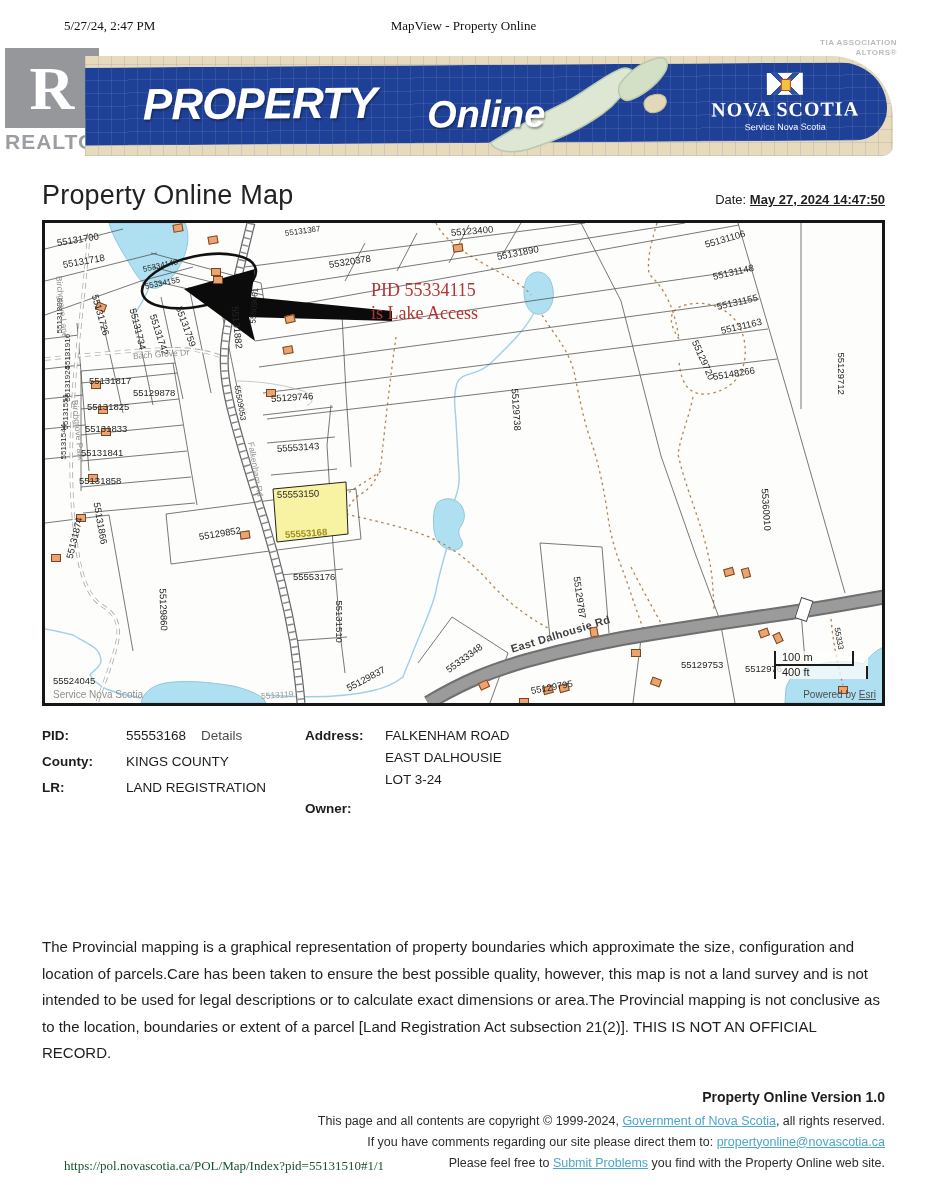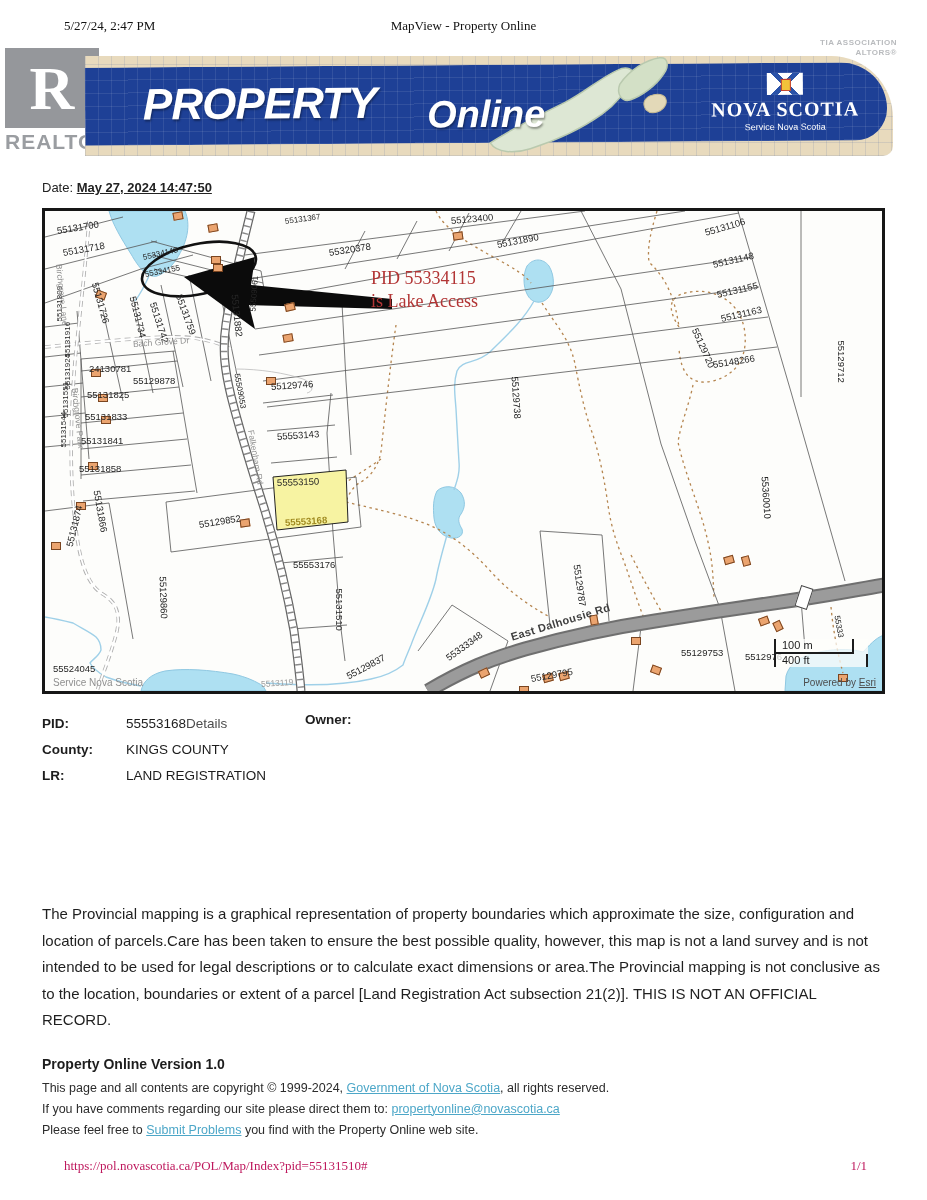--- a/index.html
+++ b/index.html
@@ -60,31 +60,31 @@
   
   .details{display:flex;margin-top:22px;font-size:13.5px;}
   .dcol{display:flex;flex-direction:column;gap:11px;}
   .dcol1{width:263px;}
   .dcol2{width:265px;}
   .drow{display:flex;}
   .dlab{font-weight:bold;width:84px;flex:none;}
   .dlab2{font-weight:bold;width:80px;flex:none;}
   .dlab3{font-weight:bold;width:78px;flex:none;}
   .dval{color:#1d1d1d;}
-  .details-link{color:#4c4c4c;text-decoration:none;text-align:right;}
+  .details-link{margin-left:15px;color:#4c4c4c;text-decoration:none;text-align:right;}
   .addr-lines div{margin-bottom:7px;}
   
   .disclaimer{margin-top:118px;font-size:15px;line-height:1.77;color:#1f1f1f;}
   
-  .site-footer{margin-top:22px;text-align:left;}
+  .site-footer{margin-top:22px;text-align:right;}
   .sf-title{font-weight:bold;font-size:14px;margin-bottom:9px;}
   .sf-line{font-size:12.5px;color:#2c2c2c;margin-bottom:7px;}
   .sf-line a{color:#4da7c8;}
   
-  .print-footer{position:absolute;left:64px;right:60px;top:1158px;display:flex;justify-content:space-between;font-family:"Liberation Serif",serif;font-size:13px;color:#be185d;}
+  .print-footer{position:absolute;left:64px;right:60px;top:1158px;display:flex;font-family:"Liberation Serif",serif;font-size:13px;color:#14532d;}
 </style>
 </head>
 <body>
 
 <div class="page">
 
   <div class="print-header">
     <span class="ph-left">5/27/24, 2:47 PM</span>
     <span class="ph-center">MapView - Property Online</span>
   </div>
@@ -114,20 +114,21 @@
         <div class="band-right">
           <div class="flag"></div>
           <div class="band-ns">NOVA SCOTIA</div>
           <div class="band-service">Service Nova Scotia</div>
         </div>
       </div>
     </div>
   </div>
 
   <div class="title-row">
+    <h1>Property Online Map</h1>
     <div class="date-line"><span>Date:</span> <b>May 27, 2024 14:47:50</b></div>
   </div>
 
   <div class="map-box">
     <svg width="839" height="480" viewBox="0 0 839 480">
 
       <g>
         <path d="M64,0 L140,0 C146,14 142,30 134,44 C128,54 122,61 112,65 C102,67 94,57 86,43 C76,27 68,14 64,0 Z" fill="#aee0f2" stroke="#8fc8e2"></path>
         <path d="M482,55 C488,47 498,47 504,55 C510,65 510,79 503,87 C496,94 486,92 482,83 C478,75 478,63 482,55 Z" fill="#aee0f2" stroke="#8fc8e2"></path>
         <path d="M392,280 C398,274 410,274 416,282 C421,290 420,297 416,303 C412,308 414,313 417,318 C419,324 414,328 406,327 C396,325 390,317 389,307 C388,297 388,288 392,280 Z" fill="#aee0f2" stroke="#8fc8e2"></path>
@@ -258,21 +259,21 @@
         <span class="mlabel pid" style="left: 50px; top: 66px; transform: rotate(74deg);">55131726</span>
         <span class="mlabel pid" style="left: 88px; top: 80px; transform: rotate(76deg);">55131734</span>
         <span class="mlabel pid" style="left: 108px; top: 86px; transform: rotate(72deg);">55131742</span>
         <span class="mlabel pid" style="left: 134px; top: 78px; transform: rotate(70deg);">55131759</span>
         <span class="mlabel pid" style="left: 190px; top: 78px; transform: rotate(84deg);">55131882</span>
         <span class="mlabel pid-sm" style="left: 208px; top: 96px; transform: rotate(-86deg);">55509061</span>
         <span class="mlabel pid" style="left: 226px; top: 170px; transform: rotate(-4deg);">55129746</span>
         <span class="mlabel pid" style="left: 650px; top: 112px; transform: rotate(66deg);">55129720</span>
         <span class="mlabel pid" style="left: 796px; top: 124px; transform: rotate(90deg);">55129712</span>
         <span class="mlabel pid" style="left: 470px; top: 160px; transform: rotate(86deg);">55129738</span>
-        <span class="mlabel pid" style="left: 44px; top: 152px; transform: rotate(0deg);">24130781</span>
+        <span class="mlabel pid" style="left: 44px; top: 152px; transform: rotate(0deg);">55131817</span>
         <span class="mlabel pid" style="left: 88px; top: 164px; transform: rotate(0deg);">55129878</span>
         <span class="mlabel pid" style="left: 42px; top: 178px; transform: rotate(0deg);">55131825</span>
         <span class="mlabel pid" style="left: 40px; top: 200px; transform: rotate(0deg);">55131833</span>
         <span class="mlabel pid" style="left: 36px; top: 224px; transform: rotate(0deg);">55131841</span>
         <span class="mlabel pid" style="left: 34px; top: 252px; transform: rotate(0deg);">55131858</span>
         <span class="mlabel pid" style="left: 52px; top: 274px; transform: rotate(80deg);">55131866</span>
         <span class="mlabel pid-sm" style="left: 14px; top: 106px; transform: rotate(-90deg);">55131809</span>
         <span class="mlabel pid-sm" style="left: 22px; top: 142px; transform: rotate(-90deg);">55131916</span>
         <span class="mlabel pid-sm" style="left: 22px; top: 174px; transform: rotate(-90deg);">55131924</span>
         <span class="mlabel pid-sm" style="left: 20px; top: 202px; transform: rotate(-90deg);">55131551</span>
@@ -353,20 +354,28 @@
       <div class="drow">
           <span class="dlab">County:</span>
           <span class="dval">KINGS COUNTY</span>
         </div>
       <div class="drow">
           <span class="dlab">LR:</span>
           <span class="dval">LAND REGISTRATION</span>
         </div>
     </div>
     <div class="dcol dcol2">
+      <div class="drow">
+        <span class="dlab2">Address:</span>
+        <span class="dval addr-lines">
+          <div>FALKENHAM ROAD</div>
+          <div>EAST DALHOUSIE</div>
+          <div>LOT 3-24</div>
+        </span>
+      </div>
       <div class="drow" style="margin-top:-4px;">
           <span class="dlab2">Owner:</span>
           <span class="dval"></span>
         </div>
     </div>
   </div>
 
   <p class="disclaimer">The Provincial mapping is a graphical representation of property boundaries which approximate the size, configuration and location of parcels.Care has been taken to ensure the best possible quality, however, this map is not a land survey and is not intended to be used for legal descriptions or to calculate exact dimensions or area.The Provincial mapping is not conclusive as to the location, boundaries or extent of a parcel [Land Registration Act subsection 21(2)]. THIS IS NOT AN OFFICIAL RECORD.</p>
 
   <div class="site-footer">

